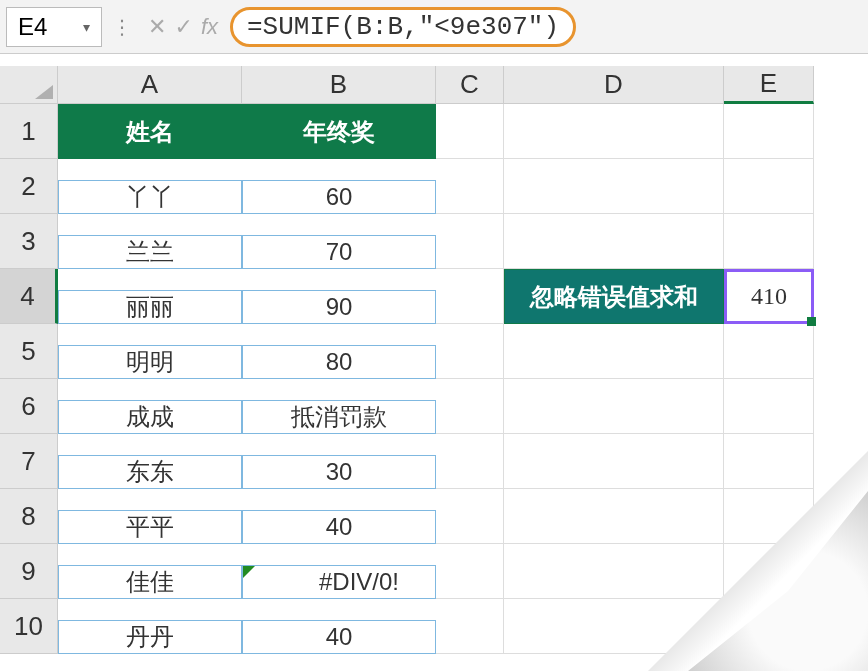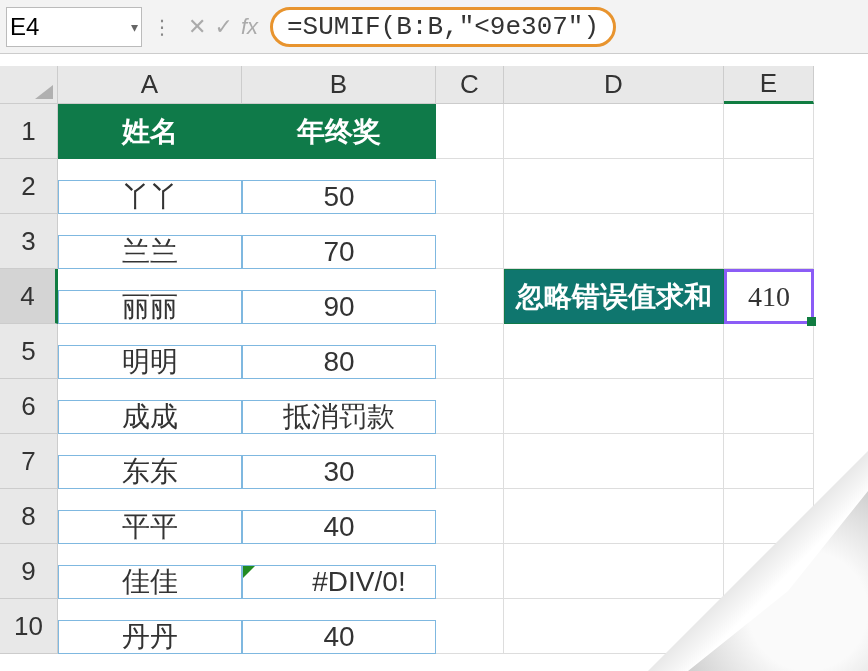--- a/index.html
+++ b/index.html
@@ -17,24 +17,24 @@
       background: #f3f3f3;
       border-bottom: 1px solid #ccc;
       height: 54px;
       padding: 0 6px;
       gap: 6px;
     }
     .name-box {
       background: #fff;
       border: 1px solid #bbb;
       height: 40px;
-      width: 136px;
-      display: flex;
-      align-items: center;
-      padding: 0 3px;
+      width: 96px;
+      display: flex;
+      align-items: center;
+      padding: 0 11px;
       font-size: 24px;
       justify-content: space-between;
     }
     .name-box .dropdown-arrow { color: #666; font-size: 14px; }
     .divider { color: #888; font-size: 20px; padding: 0 4px; }
     .fx-icons {
       display: flex;
       align-items: center;
       gap: 8px;
       padding: 0 6px;
@@ -112,21 +112,21 @@
       font-size: 26px;
       color: #333;
     }
     .row-h.selected { border-right: 3px solid #107c41; background: #d4d4d4; }
     .cell {
       border-right: 1px solid #ddd;
       border-bottom: 1px solid #ddd;
       display: flex;
       align-items: center;
       justify-content: center;
-      font-size: 28px;
+      font-size: 24px;
       color: #333;
       background: #fff;
     }
     .header-cell {
       background: #0f7a49;
       color: #fff;
       font-weight: bold;
       border: 1px solid #0f7a49;
     }
     .data-cell {
@@ -222,21 +222,21 @@
     <div class="cell header-cell col-a">姓名</div>
     <div class="cell header-cell col-b">年终奖</div>
     <div class="cell col-c"></div>
     <div class="cell col-d"></div>
     <div class="cell col-e"></div>
   </div>
 
   <div class="row">
     <div class="row-h">2</div>
     <div class="cell data-cell col-a">丫丫</div>
-    <div class="cell data-cell col-b">50</div>
+    <div class="cell data-cell col-b">60</div>
     <div class="cell col-c"></div>
     <div class="cell col-d"></div>
     <div class="cell col-e"></div>
   </div>
 
   <div class="row">
     <div class="row-h">3</div>
     <div class="cell data-cell col-a">兰兰</div>
     <div class="cell data-cell col-b">70</div>
     <div class="cell col-c"></div>

